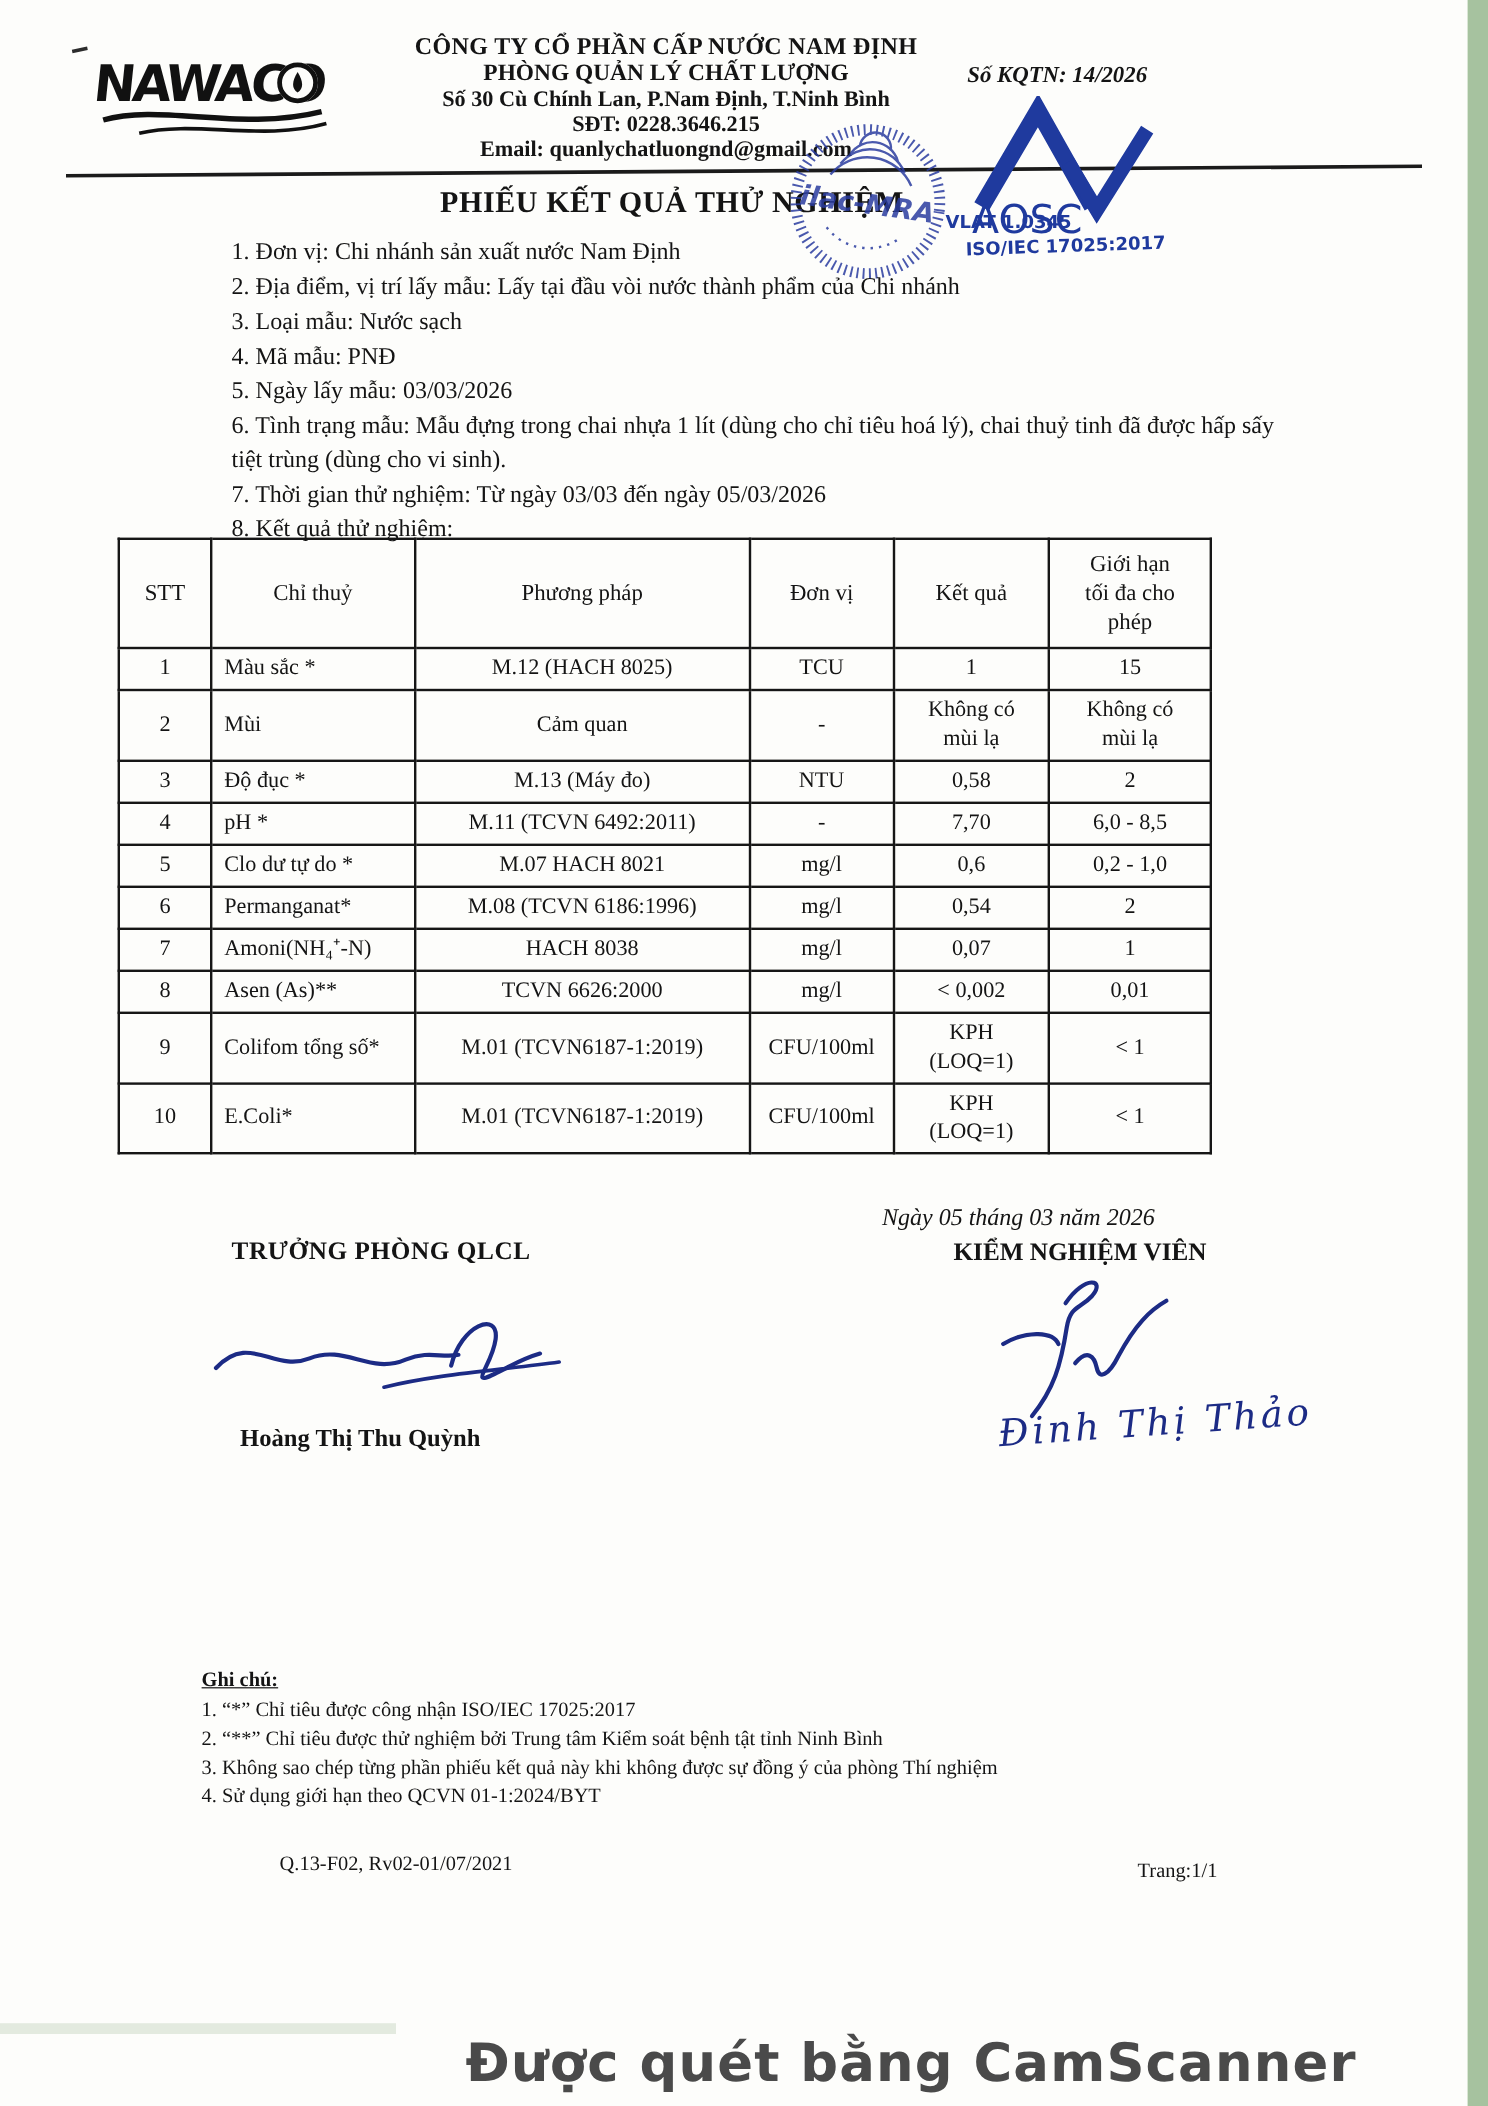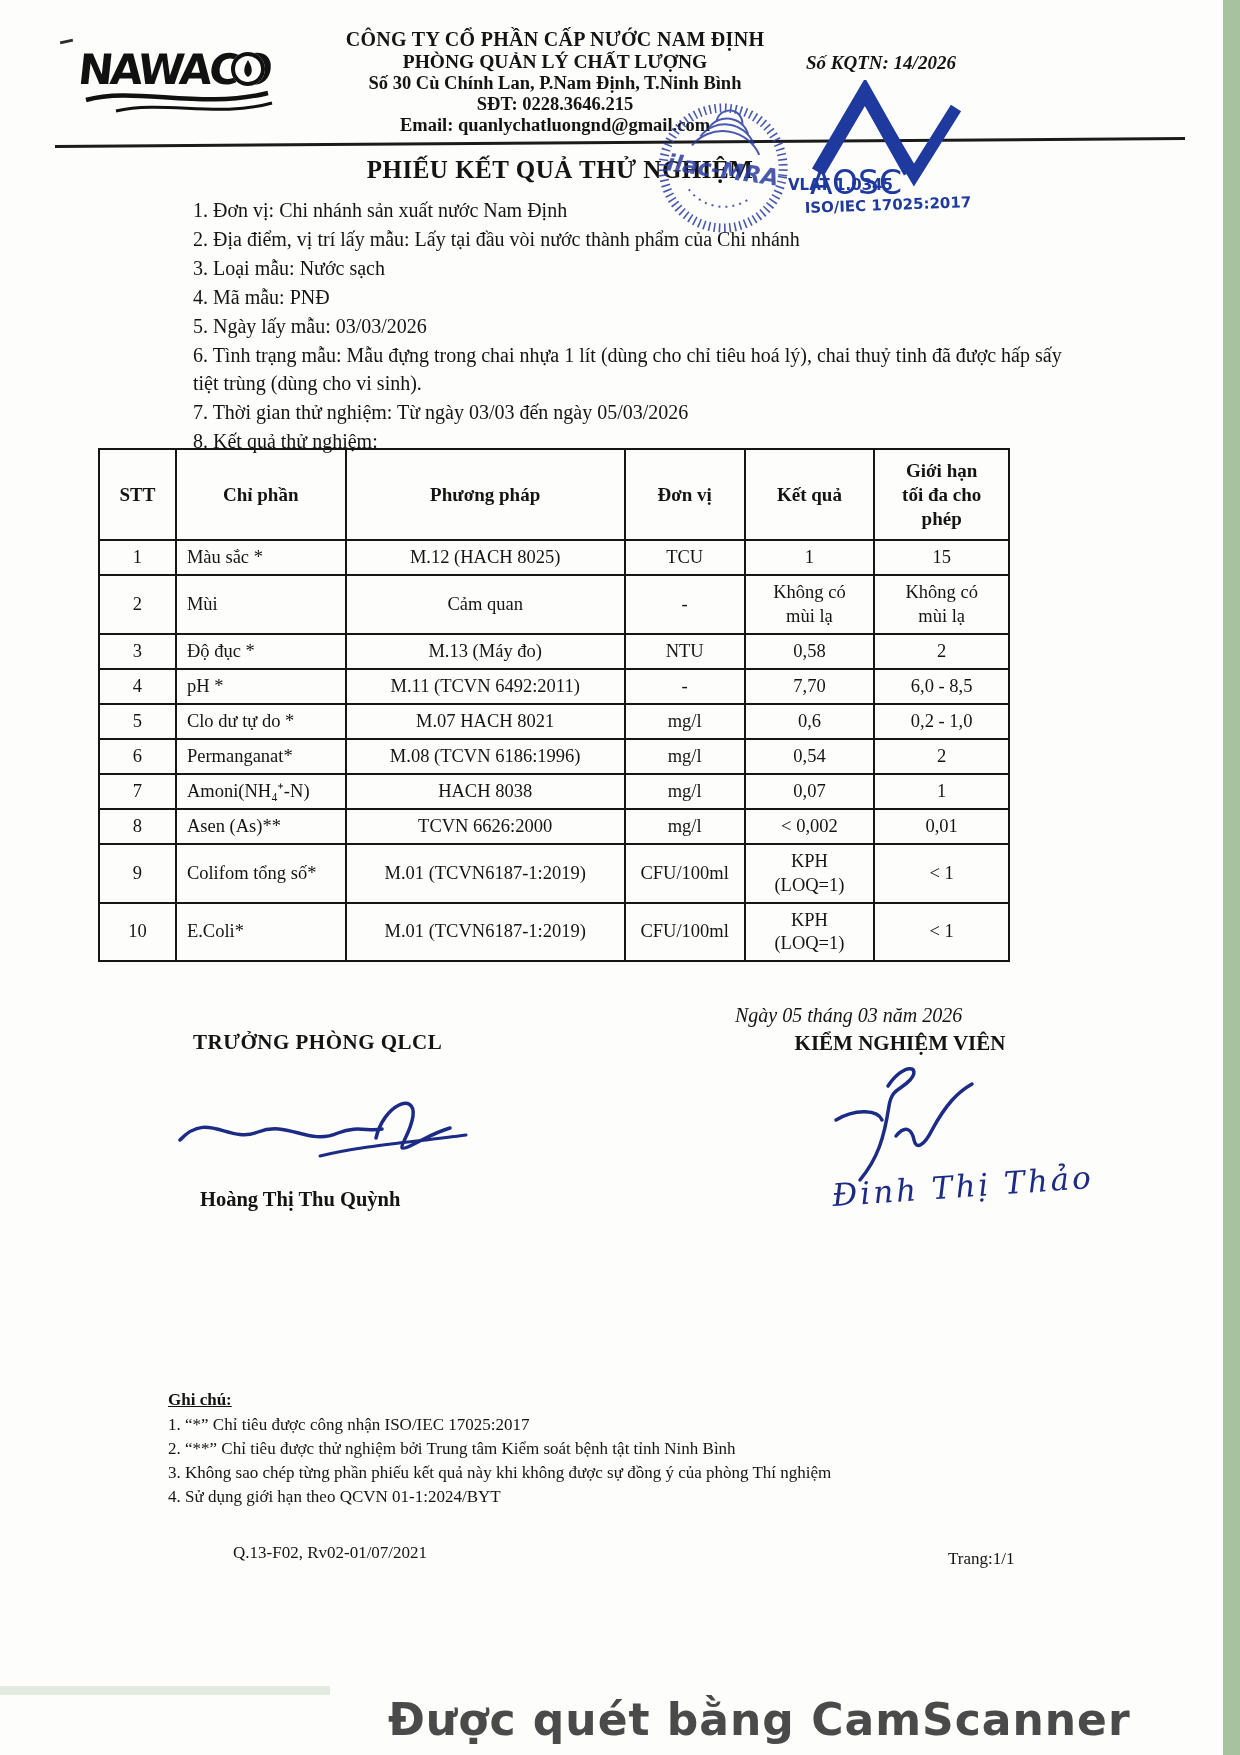--- a/index.html
+++ b/index.html
@@ -37,21 +37,21 @@
   .info-list { position:absolute; left:155px; top:196px; width:872px;margin-left:38px; }
   .info-item { font-size:20px; line-height:28px; margin-bottom:1px; }
 
   
   .results-table { position:absolute; left:98px; top:448px; width:912px;
                    border-collapse:collapse; font-size:18.5px; }
   .results-table th, .results-table td {
     border:2px solid #161616; text-align:center; vertical-align:middle;
     padding:5px 6px; white-space:pre-line; line-height:1.25;
   }
-  .results-table th { font-weight:bold; font-size:19px; padding:9px 10px;text-align:center; }
+  .results-table th { font-weight:normal; font-size:19px; padding:9px 10px;text-align:center; }
   .results-table td.ta-l { text-align:left; padding-left:10px; }
 
   
   .sig-left-title  { position:absolute; left:193px; top:1030px; font-size:21px; font-weight:bold; letter-spacing:.5px; }
   .sig-right-date  { position:absolute; left:735px; top:1004px; width:330px; text-align:left; font-size:20px; font-style:italic; }
   .sig-right-title { position:absolute; left:735px; top:1031px; width:330px; text-align:center; font-size:21px; font-weight:bold; }
   .sig-left-svg  { position:absolute; left:170px; top:1082px; }
   .sig-right-svg { position:absolute; left:808px; top:1058px; }
   .sig-left-name { position:absolute; left:200px; top:1188px; font-size:20.5px; font-weight:bold; }
   .sig-right-name{ position:absolute; left:832px; top:1168px; font-size:31px; font-style:italic;
@@ -150,21 +150,21 @@
       <col style="width:77px">
         <col style="width:170px">
         <col style="width:280px">
       <col style="width:120px">
         <col style="width:130px">
         <col style="width:135px">
     </colgroup>
     <tbody>
         <tr>
       <th>STT</th>
-      <th>Chỉ phần</th>
+      <th>Chỉ thuỷ</th>
       <th>Phương pháp</th>
       <th>Đơn vị</th>
       <th>Kết quả</th>
       <th>Giới hạn
 tối đa cho
 phép</th>
     </tr>
     <tr>
       <td>1</td>
       <td class="ta-l">Màu sắc *</td>

